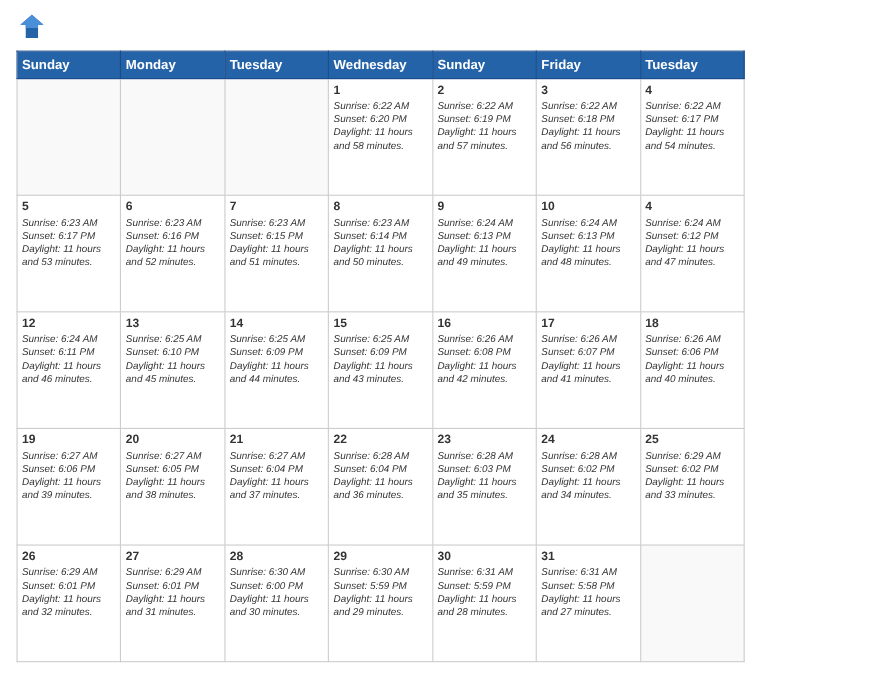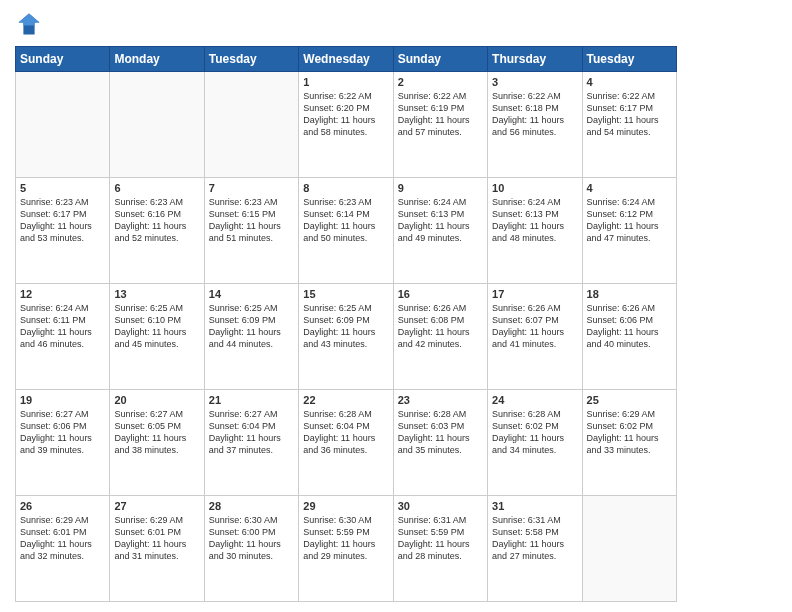--- a/index.html
+++ b/index.html
@@ -89,20 +89,21 @@
     }
     .day-number {
       font-size: 11px;
       font-weight: bold;
       margin-bottom: 2px;
     }
     .day-info {
       font-size: 9px;
       line-height: 1.35;
       color: #333;
+      font-style: italic;
     }
   </style>
 </head>
 <body>
 
 <div class="page">
   <div class="header">
     <div class="logo">
       <svg class="logo-icon" viewBox="0 0 40 40" width="40" height="40">
         <polygon points="20,5 35,18 28,18 28,35 12,35 12,18 5,18" fill="#2563a8"></polygon>
@@ -120,21 +121,21 @@
   </div>
 
   <table class="calendar">
     <thead>
       <tr>
       <th>Sunday</th>
           <th>Monday</th>
           <th>Tuesday</th>
           <th>Wednesday</th>
           <th>Sunday</th>
-          <th>Thursday</th>
+          <th>Friday</th>
           <th>Tuesday</th>
         </tr>
     </thead>
     <tbody id="calendar-body">
     <tr>
           <td class="empty"></td>
           <td class="empty"></td>
           <td class="empty"></td>
           <td>
             <div class="day-number">1</div>

